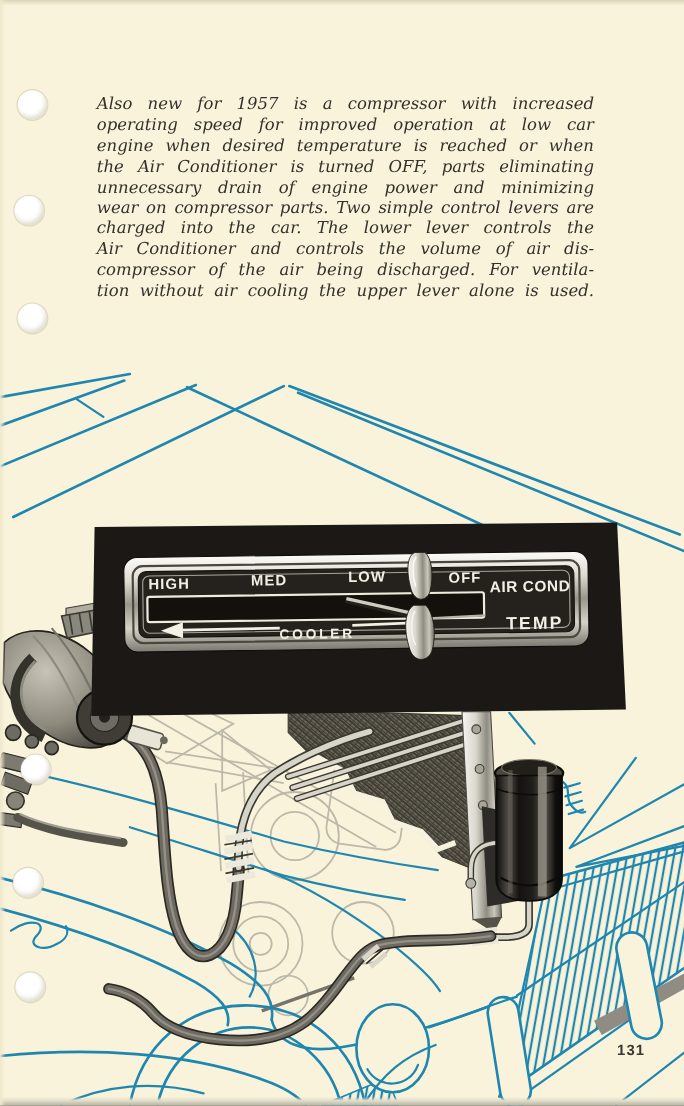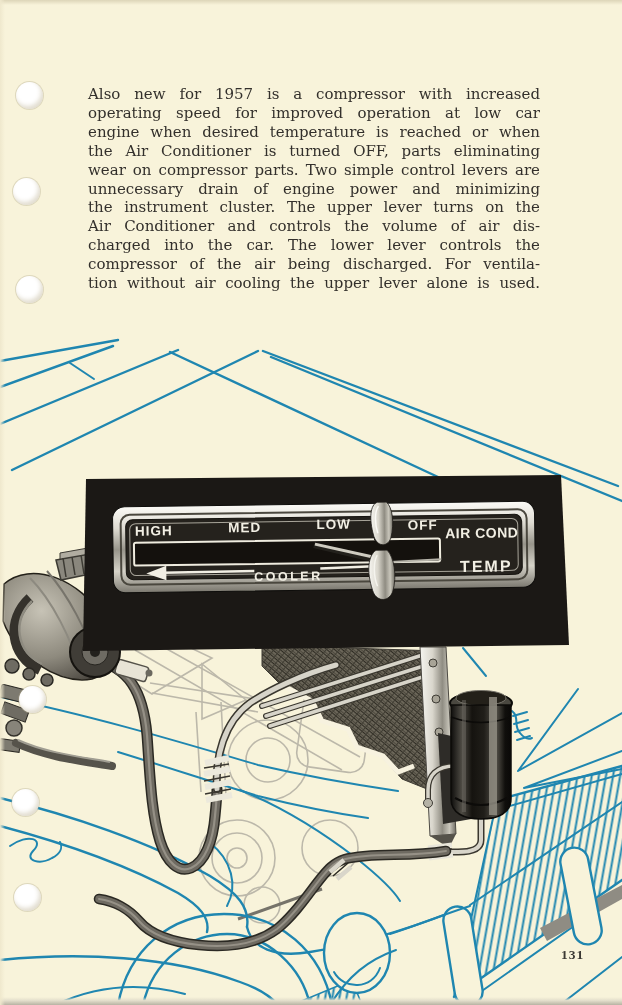--- a/index.html
+++ b/index.html
@@ -10,26 +10,26 @@
   .page{position:relative;width:622px;height:1005px;margin:0 auto;
         background:var(--paper);overflow:hidden;
         font-family:"DejaVu Serif",serif;}
   .edge-top{position:absolute;left:0;top:0;width:622px;height:5px;
         background:linear-gradient(#ddd5b8,rgba(221,213,184,0));}
   .edge-bottom{position:absolute;left:0;bottom:0;width:622px;height:8px;
         background:linear-gradient(to top,#b7b3a3,#e3decb 55%,rgba(227,222,203,0));}
   .edge-left{position:absolute;left:0;top:0;width:5px;height:1005px;
         background:linear-gradient(to right,#efe8cd,rgba(239,232,205,0));}
   .text-block{position:absolute;left:88px;top:85px;width:452px;
-        color:var(--ink);font-size:15px;line-height:18.9px;}
+        color:var(--ink);font-size:15px;line-height:18.9px;font-style:italic;}
   .tline{text-align:justify;text-align-last:justify;}
   .hole{position:absolute;width:27px;height:27px;border-radius:50%;background:#ffffff;
         box-shadow:0 0 0 1px rgba(175,165,135,.35), inset -2px -3px 4px rgba(190,180,150,.45);}
   .page-number{position:absolute;left:561px;top:947px;width:40px;
-        font-family:Liberation Serif, serif;font-weight:bold;font-size:13.5px;
+        font-family:Liberation Sans, sans-serif;font-weight:bold;font-size:13.5px;
         letter-spacing:1px;color:#3a3833;}
   svg{position:absolute;left:0;top:0;}
   .blu{fill:none;stroke:var(--line-blue);stroke-width:2.4;stroke-linecap:round;}
   .blu2{fill:none;stroke:var(--line-blue);stroke-width:2;stroke-linecap:round;}
   .gray{fill:none;stroke:#bcb8aa;stroke-width:1.6;}
   .hoseU{fill:none;stroke:#2b2923;stroke-linecap:round;}
   .hoseO{fill:none;stroke:#6e6a61;stroke-linecap:round;}
   .hoseH{fill:none;stroke:#a5a195;stroke-linecap:round;opacity:.7;}
   .pipeU{fill:none;stroke:#3a372f;stroke-linecap:round;}
   .pipeO{fill:none;stroke:#d7d4c9;stroke-linecap:round;}
@@ -287,30 +287,29 @@
 
       <div class="tline">Also new for 1957 is a compressor with increased</div>
 
       <div class="tline">operating speed for improved operation at low car</div>
 
 
       <div class="tline">engine when desired temperature is reached or when</div>
 
       <div class="tline">the Air Conditioner is turned OFF, parts eliminating</div>
 
+      <div class="tline">unnecessary drain of engine power and minimizing</div>
+
       <div class="tline">wear on compressor parts. Two simple control levers are</div>
 
-      <div class="tline">unnecessary drain of engine power and minimizing</div>
-
-
-      <div class="tline">the instrument cluster. The upper lever turns on the</div>
+
+
+      <div class="tline">charged into the car. The lower lever controls the</div>
 
       <div class="tline">Air Conditioner and controls the volume of air dis-</div>
-
-      <div class="tline">charged into the car. The lower lever controls the</div>
 
       <div class="tline">compressor of the air being discharged. For ventila-</div>
 
       <div class="tline">tion without air cooling the upper lever alone is used.</div>
     </div>
 
   <div class="page-number">131</div>
 
   <div class="edge-top"></div>
   <div class="edge-bottom"></div>

